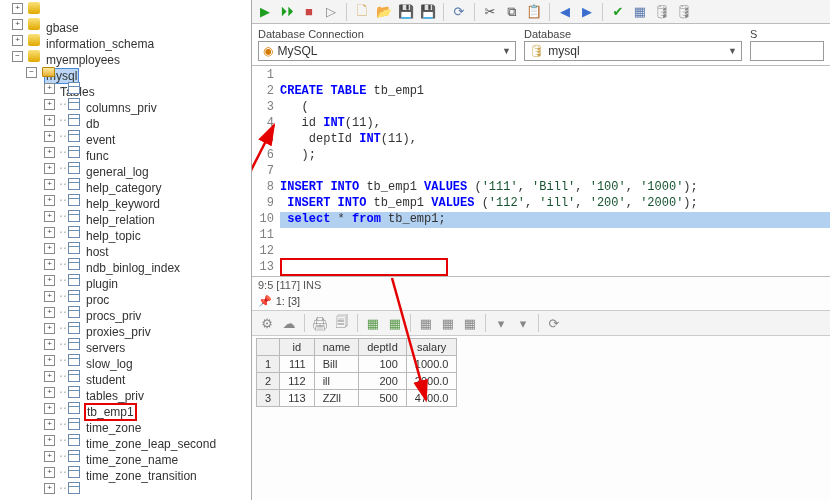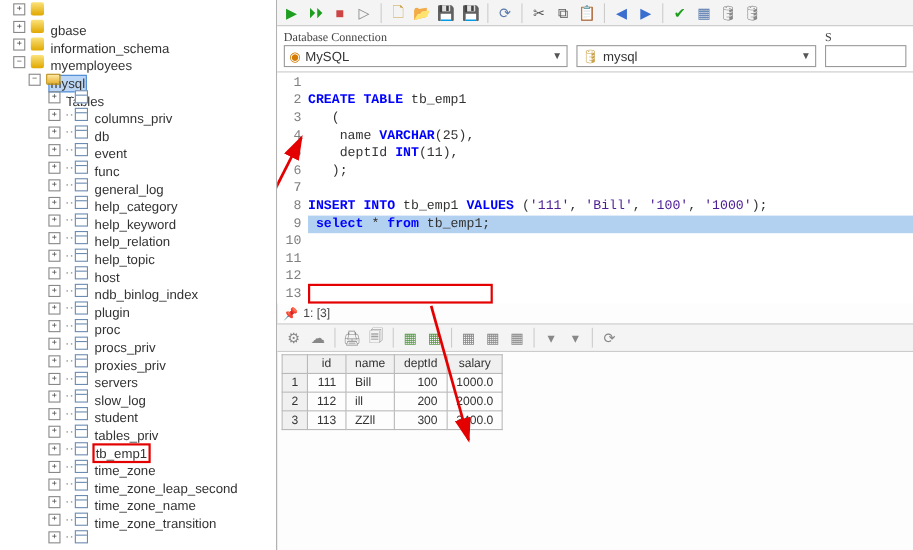--- a/index.html
+++ b/index.html
@@ -36,40 +36,40 @@
     display:flex; align-items:center; gap:4px; padding:0 4px; background:#f4f4f4;
   }
   .tbtn { width:18px; height:18px; display:flex; align-items:center; justify-content:center;
     border-radius:2px; font-size:13px; cursor:pointer; }
   .sep{ width:1px; height:18px; background:#ccc; margin:0 2px;}
   .conn-row{
     height:42px; display:flex; align-items:flex-end; border-bottom:1px solid #bbb;
     background:#fff; padding:0 6px 4px 6px; gap:8px;
   }
   .conn-col{ display:flex; flex-direction:column; gap:1px;}
-  .conn-label{ font-size:11px; color:#444;font-family:Liberation Serif, serif; }
+  .conn-label{ font-size:11px; color:#444; }
   .combo{
     height:20px; border:1px solid #9a9a9a; background:#fff;
     display:flex; align-items:center; justify-content:space-between;
     padding:0 4px; cursor:pointer;
   }
   .combo .arrow{ font-size:9px; color:#555; }
   .sticky-box{ display:flex; align-items:center; gap:3px; height:20px; border:1px solid #9a9a9a; padding:0 5px; }
   .sticky-box input{ margin:0; }
   .editor{
     flex:0 0 210px; overflow:auto; background:#fff;
     font-family:"Consolas","Courier New",monospace; font-size:12px;
     display:flex;
   }
   .gutter{ width:28px; text-align:right; padding:2px 6px 2px 0; color:#808080; user-select:none; }
   .gutter div{ height:16px; }
   .code{ flex:1; padding:2px 0; }
   .code .line{ height:16px; white-space:pre; }
   .kw{ color:#0000ff; font-weight:bold; }
-  .str{ color:#4c1d95; }
+  .str{ color:#14532d; }
   .sel-line{ background:#b2d0ef; }
   .red-box{ position:absolute; border:2px solid #e40000; pointer-events:none; }
   .statusbar{ height:16px; border-top:1px solid #bbb; font-size:11px; padding:0 6px; color:#555; display:flex; align-items:center;}
   .pin-row{ height:18px; padding:2px 6px; font-size:11px; color:#444; display:flex; align-items:center; gap:4px;}
   .pin-row .pin{ color:#c00000; }
   .rtoolbar{
     height:26px; border-top:1px solid #ccc; border-bottom:1px solid #ccc;
     display:flex; align-items:center; gap:4px; padding:0 6px; background:#f4f4f4;
   }
   .grid-wrap{ flex:1; padding:2px 4px; overflow:auto; }
@@ -372,20 +372,21 @@
         <span class="conn-label">Database Connection</span>
         <div class="combo">
           <span style="display:flex;align-items:center;gap:4px;">
             <span style="color:#d47a00;">◉</span>
             <span>MySQL</span>
           </span>
           <span class="arrow">▼</span>
         </div>
       </div>
       <div class="conn-col" style="flex:0 0 218px;">
+        <span class="conn-label">Database</span>
         <div class="combo">
           <span style="display:flex;align-items:center;gap:4px;">
             <span style="color:#caa24b;">🛢</span>
             <span>mysql</span>
           </span>
           <span class="arrow">▼</span>
         </div>
       </div>
       <div class="conn-col" style="flex:1;">
         <span class="conn-label">S</span>
@@ -406,28 +407,30 @@
           <div>9</div>
           <div>10</div>
           <div>11</div>
           <div>12</div>
           <div>13</div>
         </div>
       <div class="code" id="code">
           <div class="line">&nbsp;</div>
           <div class="line"><span class="kw">CREATE TABLE</span> tb_emp1</div>
           <div class="line">   (</div>
-          <div class="line">    name <span class="kw">VARCHAR</span>(25),</div>
+          <div class="line">   id <span class="kw">INT</span>(11),</div>
           <div class="line">    deptId <span class="kw">INT</span>(11),</div>
           <div class="line">   );</div>
           <div class="line">&nbsp;</div>
           <div class="line"><span class="kw">INSERT INTO</span> tb_emp1 <span class="kw">VALUES</span> (<span class="str">'111'</span>, <span class="str">'Bill'</span>, <span class="str">'100'</span>, <span class="str">'1000'</span>);</div>
+          <div class="line"> <span class="kw">INSERT INTO</span> tb_emp1 <span class="kw">VALUES</span> (<span class="str">'112'</span>, <span class="str">'ill'</span>, <span class="str">'200'</span>, <span class="str">'2000'</span>);</div>
           <div class="line sel-line"> <span class="kw">select</span> * <span class="kw">from</span> tb_emp1;</div>
         </div>
     </div>
+    <div class="statusbar">9:5 [117]  INS</div>
     <div class="pin-row">
       <span class="pin">📌</span>
       <span>1:   [3]</span>
     </div>
     <div class="rtoolbar" id="result-toolbar">
         <span class="tbtn" style="color: rgb(136, 136, 136);">⚙</span>
         <span class="tbtn" style="color: rgb(136, 136, 136);">☁</span>
         <span class="sep"></span>
         <span class="tbtn" style="color: rgb(136, 136, 136);">🖨</span>
         <span class="tbtn" style="color: rgb(136, 136, 136);">🗐</span>
@@ -468,22 +471,22 @@
               <td class="rh">2</td>
               <td class="num">112</td>
               <td>ill</td>
               <td class="num">200</td>
               <td class="num">2000.0</td>
             </tr>
             <tr>
               <td class="rh">3</td>
               <td class="num">113</td>
               <td>ZZll</td>
-              <td class="num">300</td>
-              <td class="num">3400.0</td>
+              <td class="num">500</td>
+              <td class="num">4700.0</td>
             </tr>
           </tbody>
       </table>
     </div>
 
     <div class="red-box" style="left:28px; top:258px; width:168px; height:18px;"></div>
 
     <svg class="annot">
       <defs>
         <marker id="ah" markerWidth="10" markerHeight="10" refX="8" refY="3" orient="auto">

